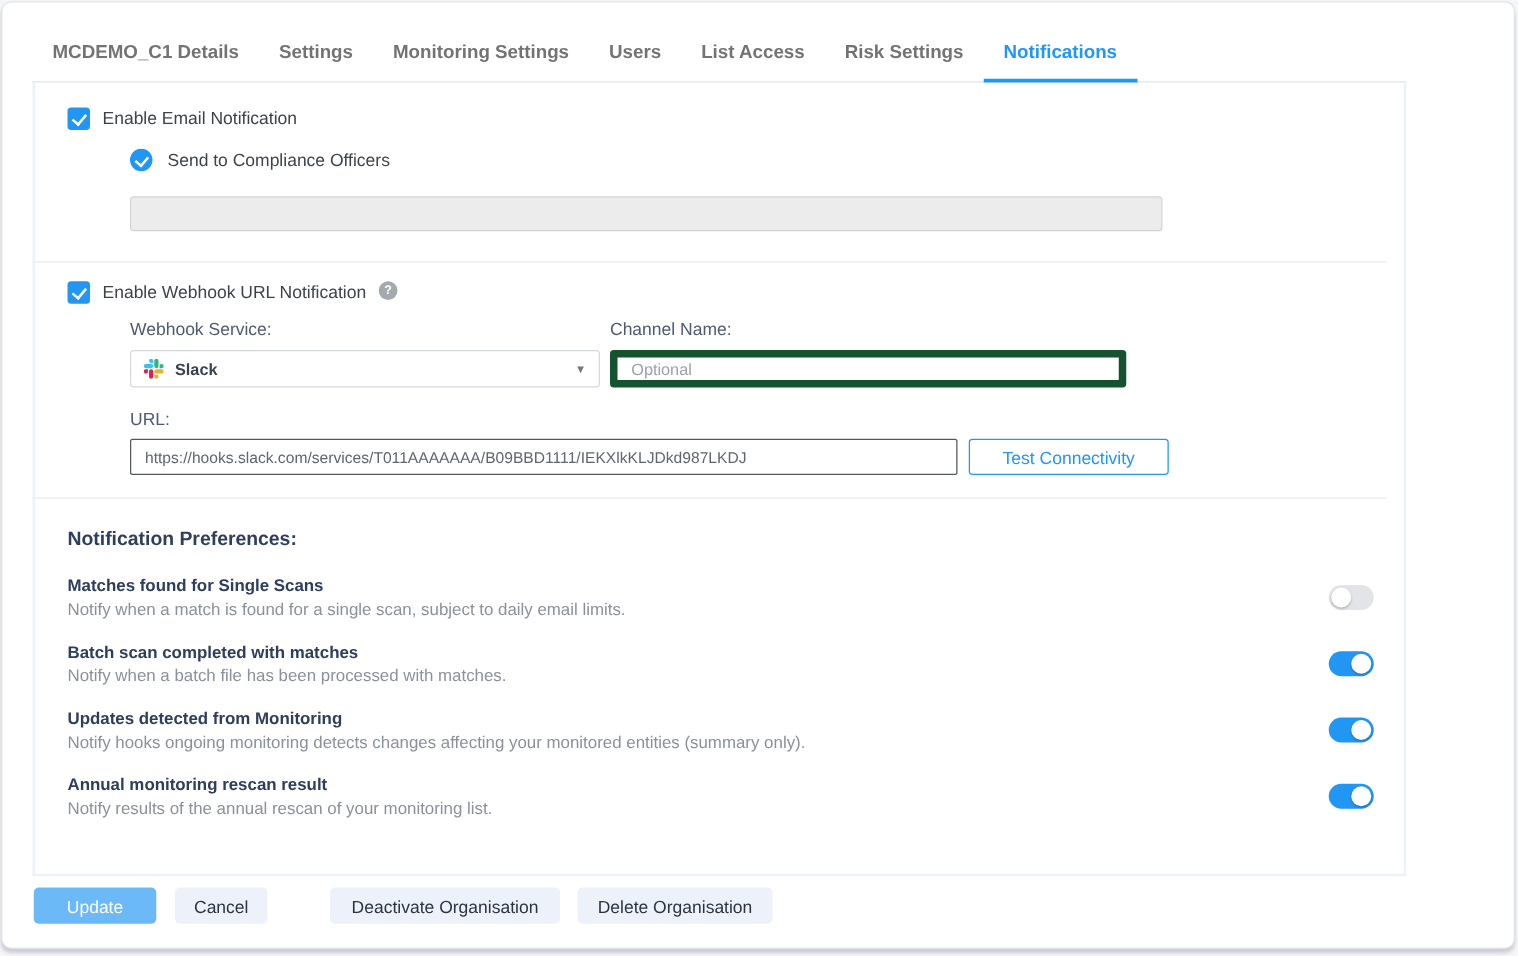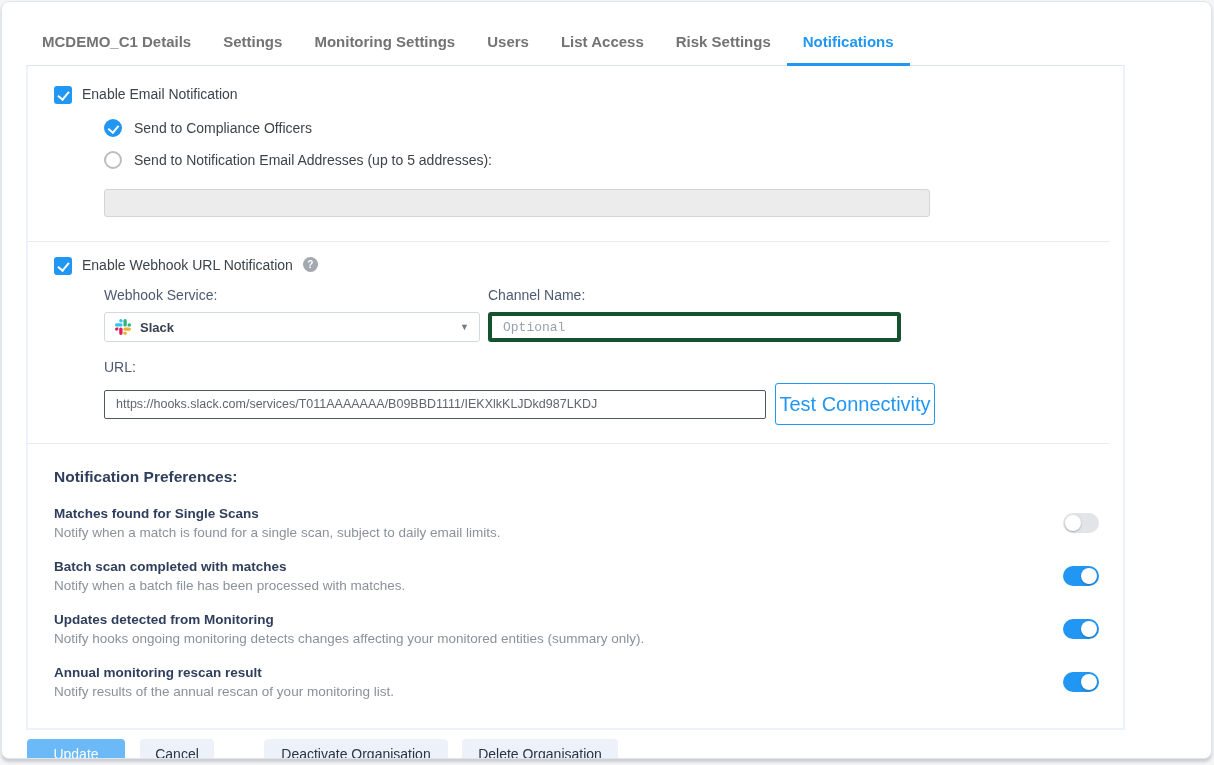--- a/index.html
+++ b/index.html
@@ -67,34 +67,34 @@
 
   .field-grid { display: flex; gap: 8px; margin: 12px 0 0 50px; }
   .field-label { font-size: 14px; color: #4d5a70; margin-bottom: 9px; display: block; }
   .select-box {
     width: 376px; height: 30px; border: 1px solid #d4d9df; border-radius: 3px;
     display: flex; align-items: center; padding: 0 10px; gap: 9px; cursor: pointer; background: #fff;
   }
   .select-value { font-size: 13px; font-weight: bold; color: #37414f; flex: 1; }
   .chevron { font-size: 9px; color: #707a87; }
   .text-input {
-    width: 413px; height: 30px; border: 4px solid #14532d; border-radius: 3px;
-    font-size: 13px; color: #3d434b; padding: 0 11px; font-family: Liberation Mono, monospace;
+    width: 413px; height: 30px; border: 6px solid #14532d; border-radius: 3px;
+    font-size: 13px; color: #3d434b; padding: 0 11px; font-family: Liberation Sans, sans-serif;
   }
   .text-input::placeholder { color: #9aa1ab; }
 
   .url-block { margin: 17px 0 0 50px; }
   .url-row { display: flex; gap: 9px; margin-top: 8px; align-items: center; }
   .url-input {
     width: 662px; height: 29px; border: 1px solid #53585f; border-radius: 2px;
     font-size: 12.5px; color: #5f6670; padding: 0 11px; font-family: "Liberation Sans", sans-serif;
   }
   .test-btn {
-    width: 160px; height: 42px; background: #fff; border: 1px solid #2196F3;
-    border-radius: 3px; color: #2196F3; font-size: 20px; cursor: pointer;
+    width: 160px; height: 29px; background: #fff; border: 1px solid #2196F3;
+    border-radius: 3px; color: #2196F3; font-size: 14px; cursor: pointer;
     font-family: "Liberation Sans", sans-serif;
   }
 
   
   .prefs { padding: 24px 24px 10px 26px; }
   .prefs-heading { font-size: 15.5px; font-weight: bold; color: #2f3e5c; margin-bottom: 20px; }
   .pref-row { display: flex; align-items: center; justify-content: space-between; margin-bottom: 19px; }
   .pref-text { }
   .pref-title { font-size: 13.5px; font-weight: bold; color: #2f3e5c; margin-bottom: 4px; }
   .pref-desc { font-size: 13.5px; color: #8b919a; }
@@ -140,24 +140,20 @@
   <div class="panel">
 
     <div class="section">
       <div class="check-row">
         <div class="checkbox checked"></div>
         <span class="check-label">Enable Email Notification</span>
       </div>
       <div class="radio-row">
         <div class="radio checked"></div>
         <span class="check-label">Send to Compliance Officers</span>
-      </div>
-      <div class="radio-row" style="margin-bottom:0;">
-        <div class="radio"></div>
-        <span class="check-label">Send to Notification Email Addresses (up to 5 addresses):</span>
       </div>
       <input class="disabled-input" disabled="" value="" style="">
     </div>
 
     <div class="divider"></div>
 
     <div class="section" style="padding-top:15px;">
       <div class="check-row" style="margin-bottom:0;">
         <div class="checkbox checked"></div>
         <span class="check-label">Enable Webhook URL Notification</span>

